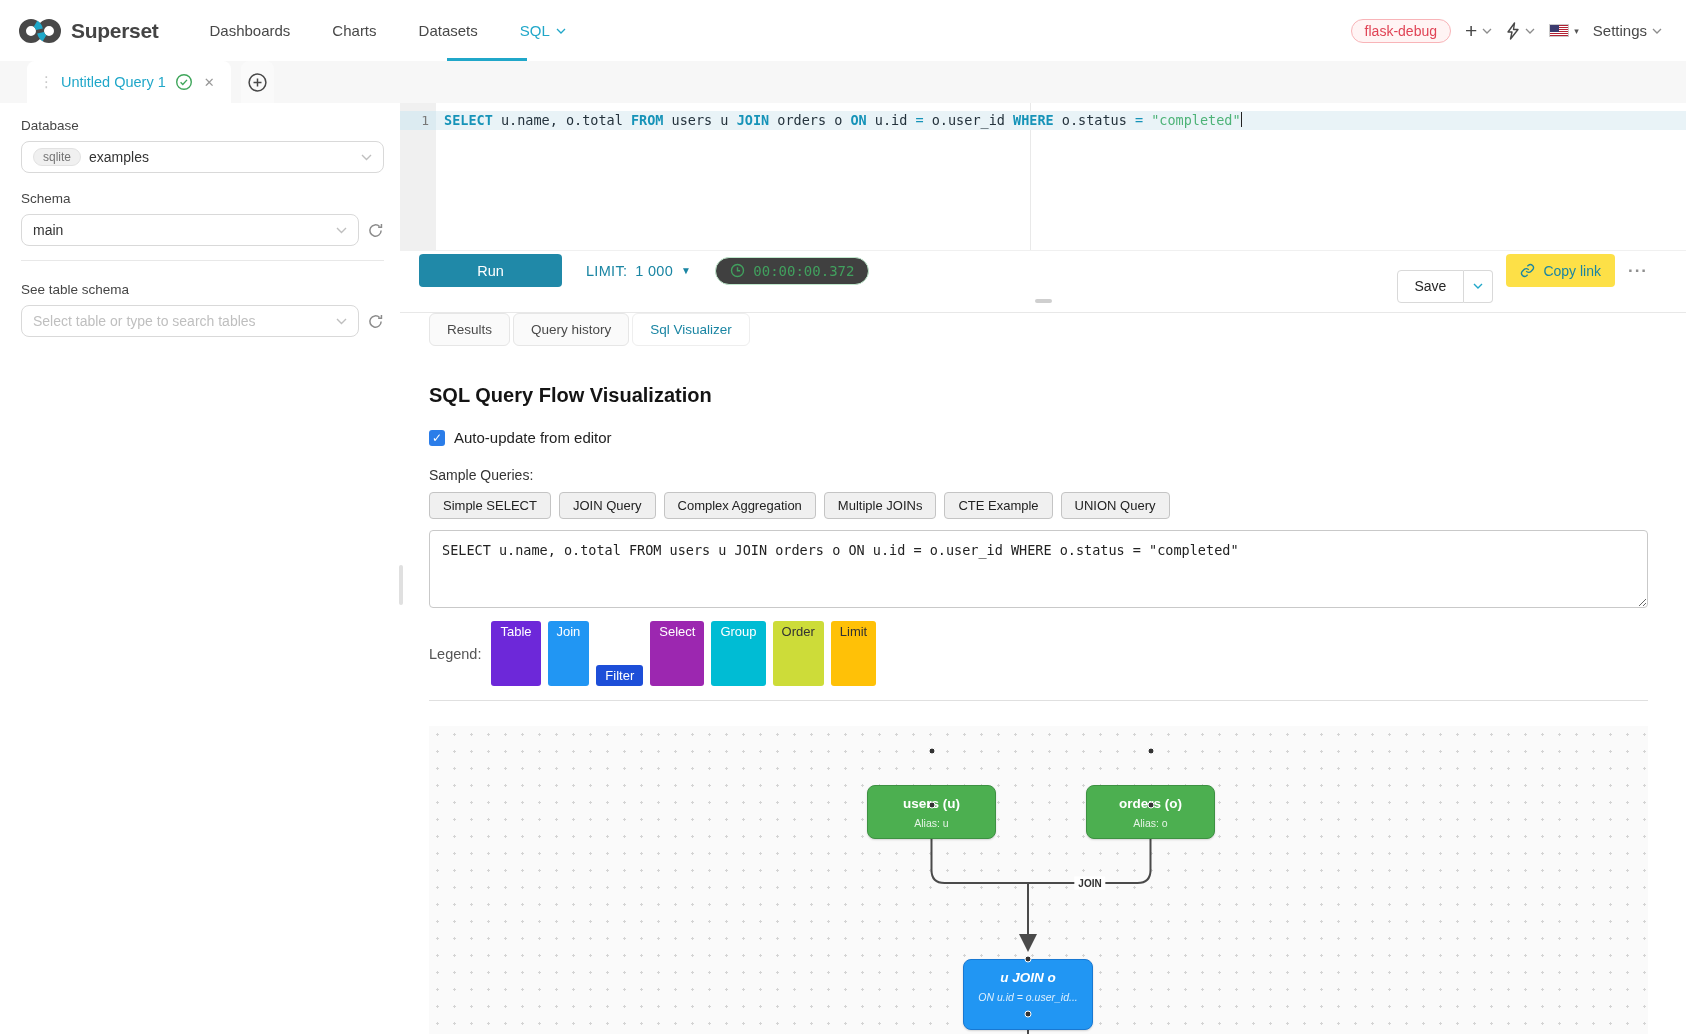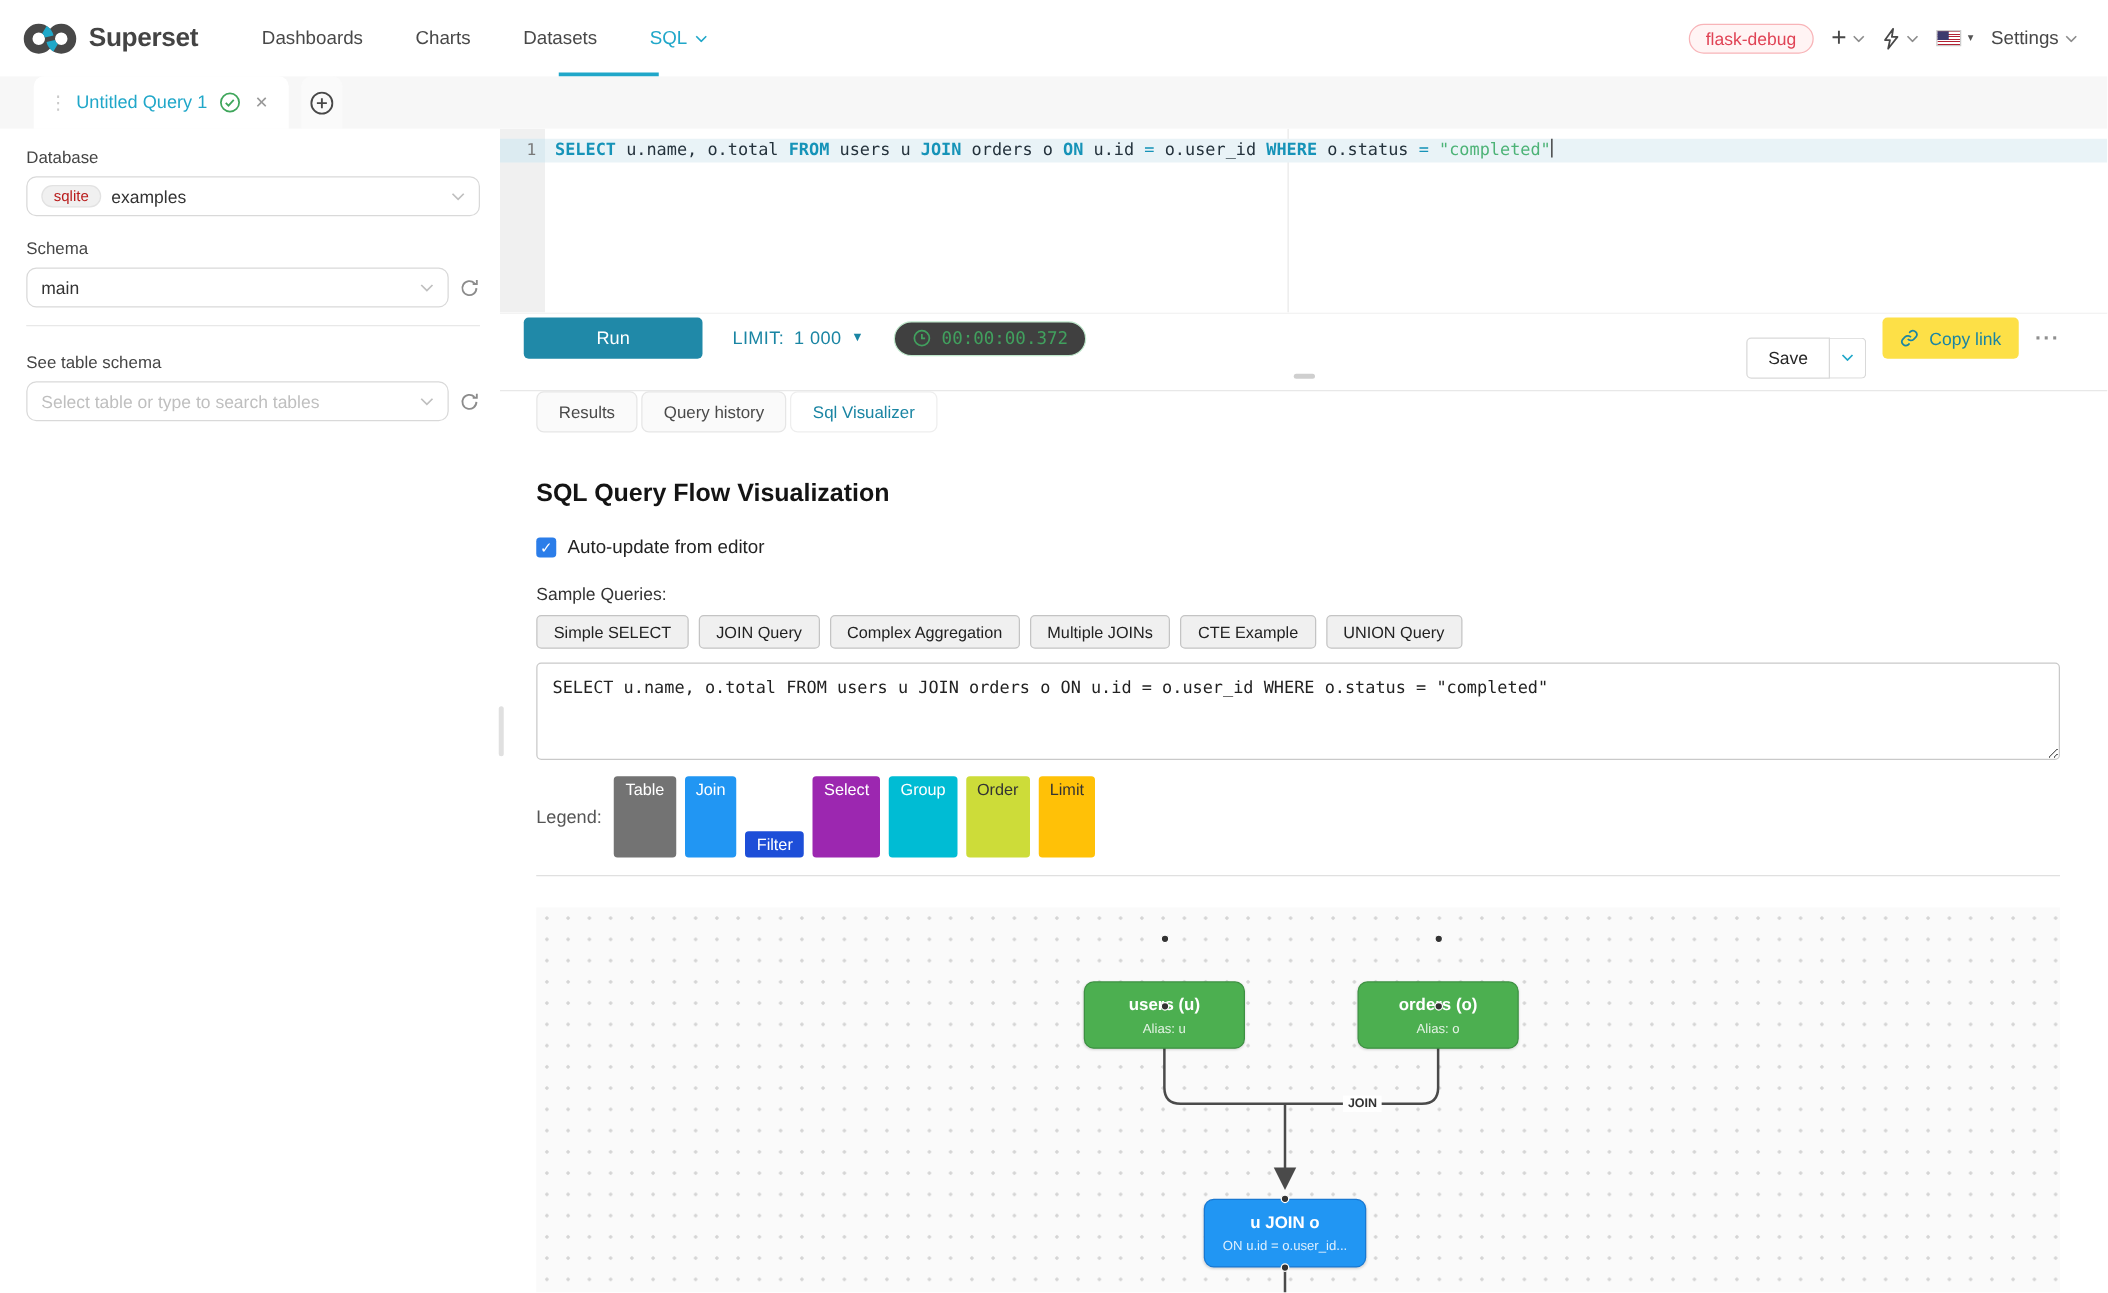--- a/index.html
+++ b/index.html
@@ -31,21 +31,21 @@
   .qt-title { color:#20a7c9; font-size:14.5px; cursor:pointer; }
   .qt-close { color:#999; font-size:13px; cursor:pointer; padding-left:2px; }
   .add-tab { width:33px; margin-left:10px; border-radius:8px 8px 0 0; background:#fafafa; display:flex; align-items:center; justify-content:center; cursor:pointer; }
 
   
   .content-row { display:flex; height:931px; }
   .sidebar { width:400px; padding:15px 16px 0 21px; background:#fff; flex-shrink:0; position:relative; }
   .sb-label { font-size:13.5px; color:#454545; margin-bottom:8px; }
   .sb-row { display:flex; align-items:center; gap:8px; }
   .sb-select { flex:1; height:32px; border:1px solid #d9d9d9; border-radius:8px; display:flex; align-items:center; padding:0 11px; gap:8px; background:#fff; cursor:pointer; }
-  .sb-tag { font-size:12px; color:#b91c1c; background:#f0f0f0; border:1px solid #e2e2e2; border-radius:10px; padding:1px 9px; }
+  .sb-tag { font-size:12px; color:#737373; background:#f0f0f0; border:1px solid #e2e2e2; border-radius:10px; padding:1px 9px; }
   .sb-value { font-size:14px; color:#333; flex:1; }
   .sb-input { flex:1; border:none; outline:none; font-size:14px; color:#333; font-family:inherit; min-width:0; }
   .sb-input::placeholder { color:#bfbfbf; }
   .sb-divider { border-top:1px solid #e8e8e8; margin:14px 0 21px 0; }
   .mt18 { margin-top:18px; }
   .sb-resize-grip { position:absolute; right:-3px; top:462px; width:4px; height:40px; border-radius:2px; background:#e0e0e0; cursor:col-resize; }
 
   .main { flex:1; display:flex; flex-direction:column; min-width:0; }
 
   
@@ -294,21 +294,21 @@
           <button class="sample-btn">Multiple JOINs</button>
           <button class="sample-btn">CTE Example</button>
           <button class="sample-btn">UNION Query</button>
         </div>
 
       <textarea class="sql-textarea" spellcheck="false" style="">SELECT u.name, o.total FROM users u JOIN orders o ON u.id = o.user_id WHERE o.status = "completed"</textarea>
 
       <div class="legend-row">
         <span class="legend-label">Legend:</span>
         <span id="legend-badges" style="display:flex;gap:7px;">
-            <span class="legend-badge" style="background: #737373; color: rgb(255, 255, 255);">Table</span>
+            <span class="legend-badge" style="background: #6d28d9; color: rgb(255, 255, 255);">Table</span>
             <span class="legend-badge" style="background: rgb(33, 150, 243); color: rgb(255, 255, 255);">Join</span>
             <span class="legend-badge" style="background: #1d4ed8; color: rgb(255, 255, 255); margin-top: 44px;">Filter</span>
             <span class="legend-badge" style="background: rgb(156, 39, 176); color: rgb(255, 255, 255);">Select</span>
             <span class="legend-badge" style="background: rgb(0, 188, 212); color: rgb(255, 255, 255);">Group</span>
             <span class="legend-badge" style="background: rgb(205, 220, 57); color: rgb(51, 51, 51);">Order</span>
             <span class="legend-badge" style="background: rgb(255, 193, 7); color: rgb(51, 51, 51);">Limit</span>
           </span>
       </div>
 
       <hr class="viz-hr">
@@ -323,21 +323,21 @@
         </svg>
 
         <div class="dg-node node-table" style="left:438px;top:25px;width:129px;height:54px;">
           <div class="dg-node-title">users (u)</div>
           <div class="dg-node-sub">Alias: u</div>
         </div>
         <div class="dg-node node-table" style="left:657px;top:25px;width:129px;height:54px;">
           <div class="dg-node-title">orders (o)</div>
           <div class="dg-node-sub">Alias: o</div>
         </div>
-        <div class="dg-node node-join" style="left:534px;top:233px;width:130px;height:55px;">
+        <div class="dg-node node-join" style="left:534px;top:233px;width:130px;height:71px;font-style:italic;">
           <div class="dg-node-title">u JOIN o</div>
           <div class="dg-node-sub">ON u.id = o.user_id...</div>
         </div>
 
         <span class="dg-port" style="left:502.5px;top:25px;"></span>
         <span class="dg-port" style="left:502.5px;top:79px;"></span>
         <span class="dg-port" style="left:721.5px;top:25px;"></span>
         <span class="dg-port" style="left:721.5px;top:79px;"></span>
         <span class="dg-port" style="left:599px;top:233px;"></span>
         <span class="dg-port" style="left:599px;top:288px;"></span>

